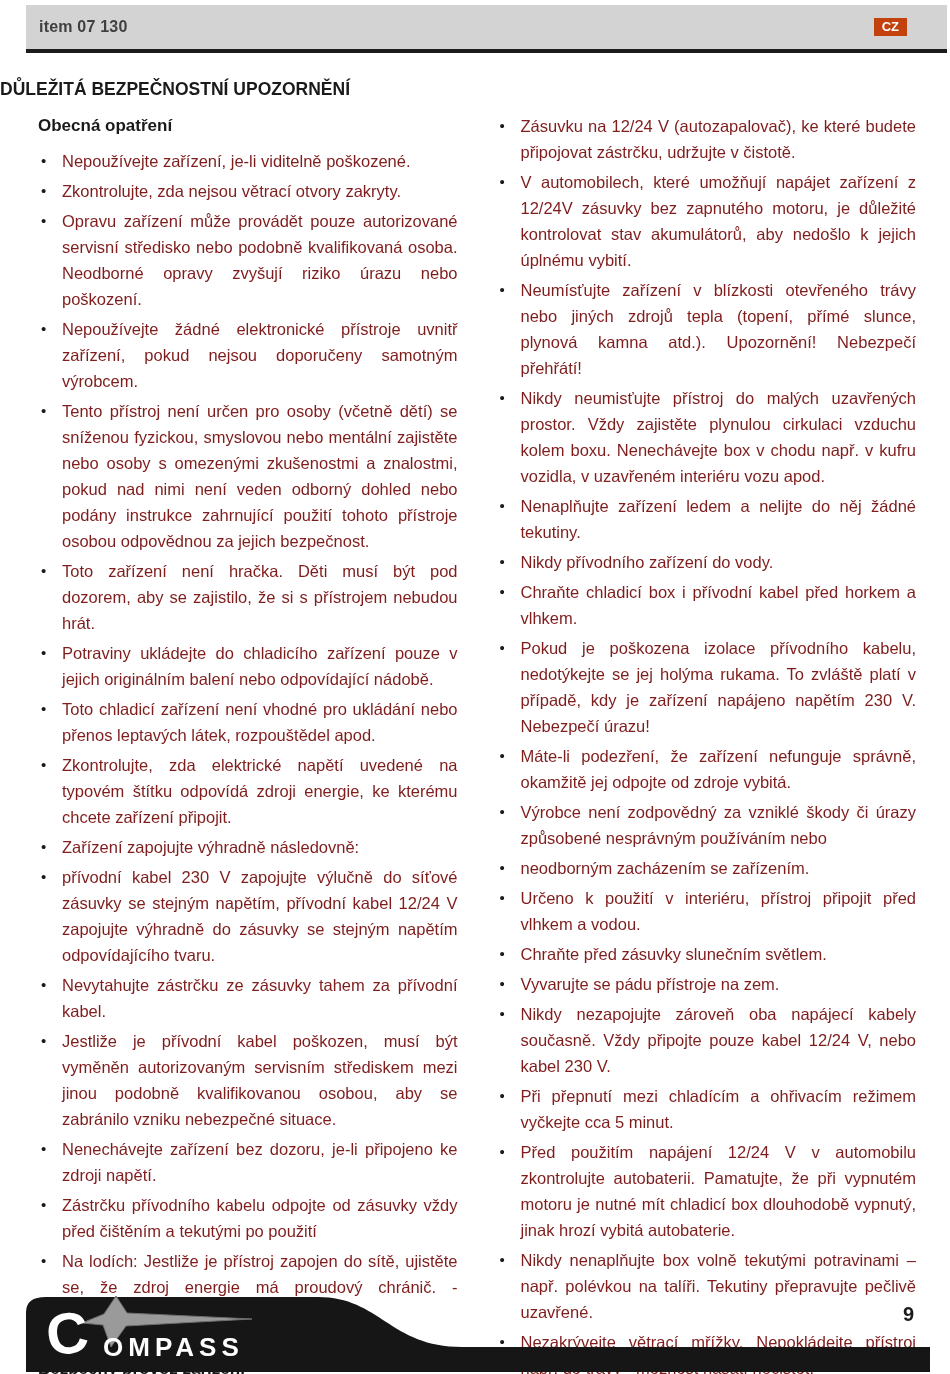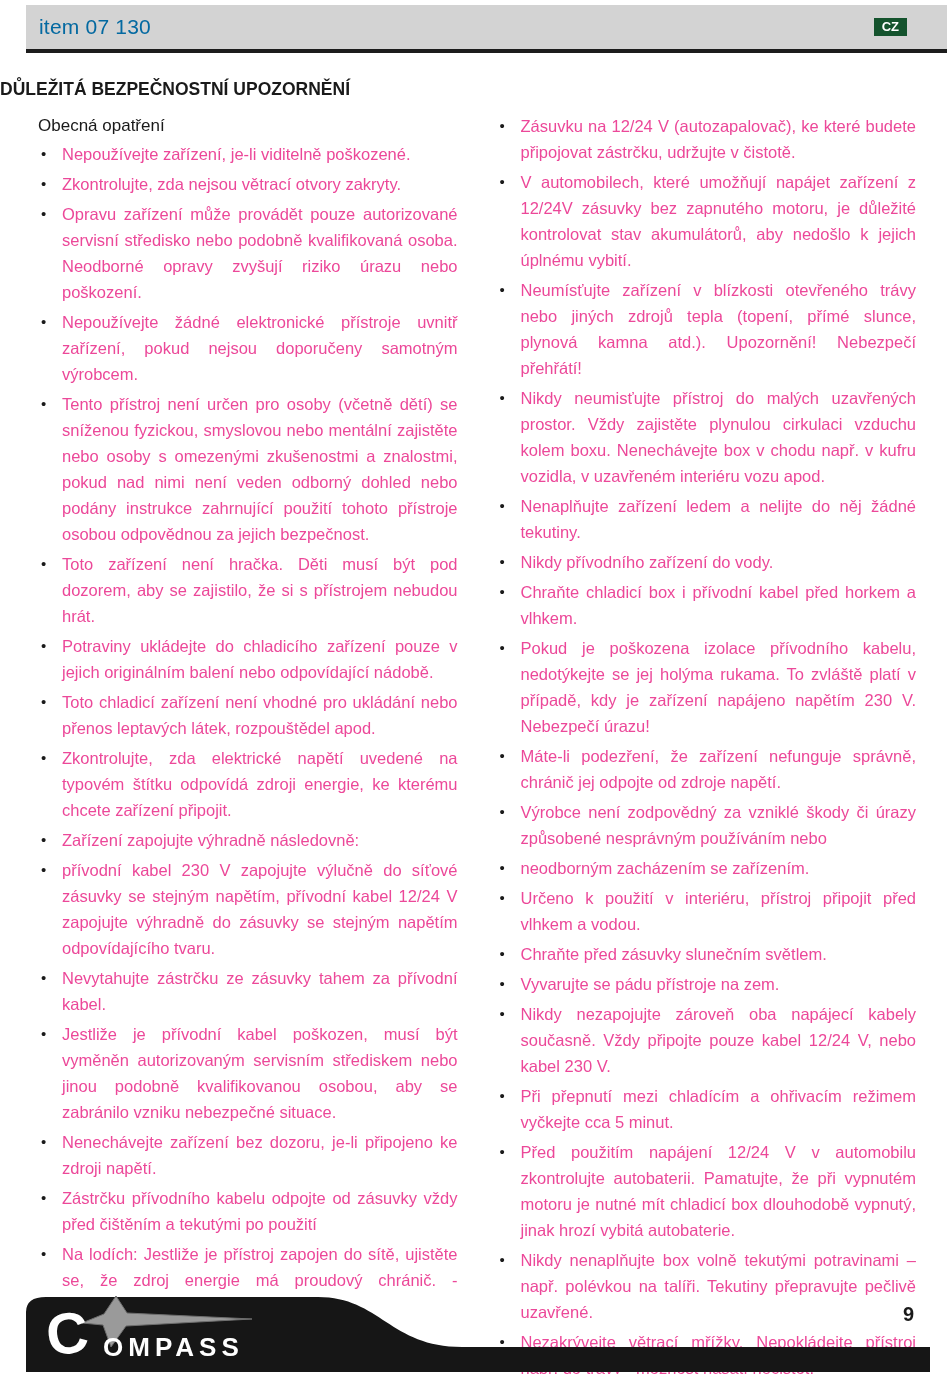--- a/index.html
+++ b/index.html
@@ -21,27 +21,27 @@
     width: 921px;
     height: 48px;
     background: #d3d3d3;
     border-bottom: 4px solid #1c1c1c;
     display: flex;
     align-items: center;
     justify-content: space-between;
     padding: 0 40px 0 13px;
   }
   .item-label {
-    font-weight: normal;
-    font-size: 21px;
-    color: #0369a1;
+    font-weight: bold;
+    font-size: 16px;
+    color: #404040;
     letter-spacing: 0.2px;
   }
   .lang-badge {
-    background: #14532d;
+    background: #c2410c;
     color: #ffffff;
     font-weight: bold;
     font-size: 13px;
     padding: 2px 8px 3px 8px;
     line-height: 1;
   }
   
   .page-title {
     position: absolute;
     top: 79px;
@@ -56,42 +56,42 @@
     position: absolute;
     top: 113px;
     left: 38px;
     width: 878px;
     display: flex;
     gap: 39px;
   }
   .col { flex: 1 1 0; min-width: 0; }
   .sec-heading {
     font-size: 17px;
-    font-weight: normal;
+    font-weight: bold;
     line-height: 26px;
-    margin-bottom: 2px;
+    margin-bottom: 9px;
   }
   .sec-heading.gap-above { margin-top: 30px; }
   .bullet {
     display: flex;
     align-items: flex-start;
     margin-bottom: 4px;
   }
   .dot {
     flex: 0 0 24px;
     font-size: 15px;
     line-height: 26px;
     padding-left: 3px;
   }
   .bt {
     flex: 1 1 auto;
     font-size: 16.5px;
     line-height: 26px;
     text-align: justify;
-    color: #ec4899;
+    color: #7f1d1d;
   }
   
   .footer {
     position: absolute;
     left: 0;
     top: 1290px;
     width: 950px;
     height: 84px;
   }
   .footer svg { display: block; }
@@ -163,21 +163,21 @@
           <div class="bullet">
             <span class="dot">•</span>
             <span class="bt">přívodní kabel 230 V zapojujte výlučně do síťové zásuvky se stejným napětím, přívodní kabel 12/24 V zapojujte výhradně do zásuvky se stejným napětím odpovídajícího tvaru.</span>
           </div>
           <div class="bullet">
             <span class="dot">•</span>
             <span class="bt">Nevytahujte zástrčku ze zásuvky tahem za přívodní kabel.</span>
           </div>
           <div class="bullet">
             <span class="dot">•</span>
-            <span class="bt">Jestliže je přívodní kabel poškozen, musí být vyměněn autorizovaným servisním střediskem nebo jinou podobně kvalifikovanou osobou, aby se zabránilo vzniku nebezpečné situace.</span>
+            <span class="bt">Jestliže je přívodní kabel poškozen, musí být vyměněn autorizovaným servisním střediskem mezi jinou podobně kvalifikovanou osobou, aby se zabránilo vzniku nebezpečné situace.</span>
           </div>
           <div class="bullet">
             <span class="dot">•</span>
             <span class="bt">Nenechávejte zařízení bez dozoru, je-li připojeno ke zdroji napětí.</span>
           </div>
           <div class="bullet">
             <span class="dot">•</span>
             <span class="bt">Zástrčku přívodního kabelu odpojte od zásuvky vždy před čištěním a tekutými po použití</span>
           </div>
           <div class="bullet">
@@ -217,21 +217,21 @@
           <div class="bullet">
             <span class="dot">•</span>
             <span class="bt">Chraňte chladicí box i přívodní kabel před horkem a vlhkem.</span>
           </div>
           <div class="bullet">
             <span class="dot">•</span>
             <span class="bt">Pokud je poškozena izolace přívodního kabelu, nedotýkejte se jej holýma rukama. To zvláště platí v případě, kdy je zařízení napájeno napětím 230 V. Nebezpečí úrazu!</span>
           </div>
           <div class="bullet">
             <span class="dot">•</span>
-            <span class="bt">Máte-li podezření, že zařízení nefunguje správně, chránič jej odpojte od zdroje napětí.</span>
+            <span class="bt">Máte-li podezření, že zařízení nefunguje správně, okamžitě jej odpojte od zdroje vybitá.</span>
           </div>
           <div class="bullet">
             <span class="dot">•</span>
             <span class="bt">Výrobce není zodpovědný za vzniklé škody či úrazy způsobené nesprávným používáním nebo</span>
           </div>
           <div class="bullet">
             <span class="dot">•</span>
             <span class="bt">neodborným zacházením se zařízením.</span>
           </div>
           <div class="bullet">

